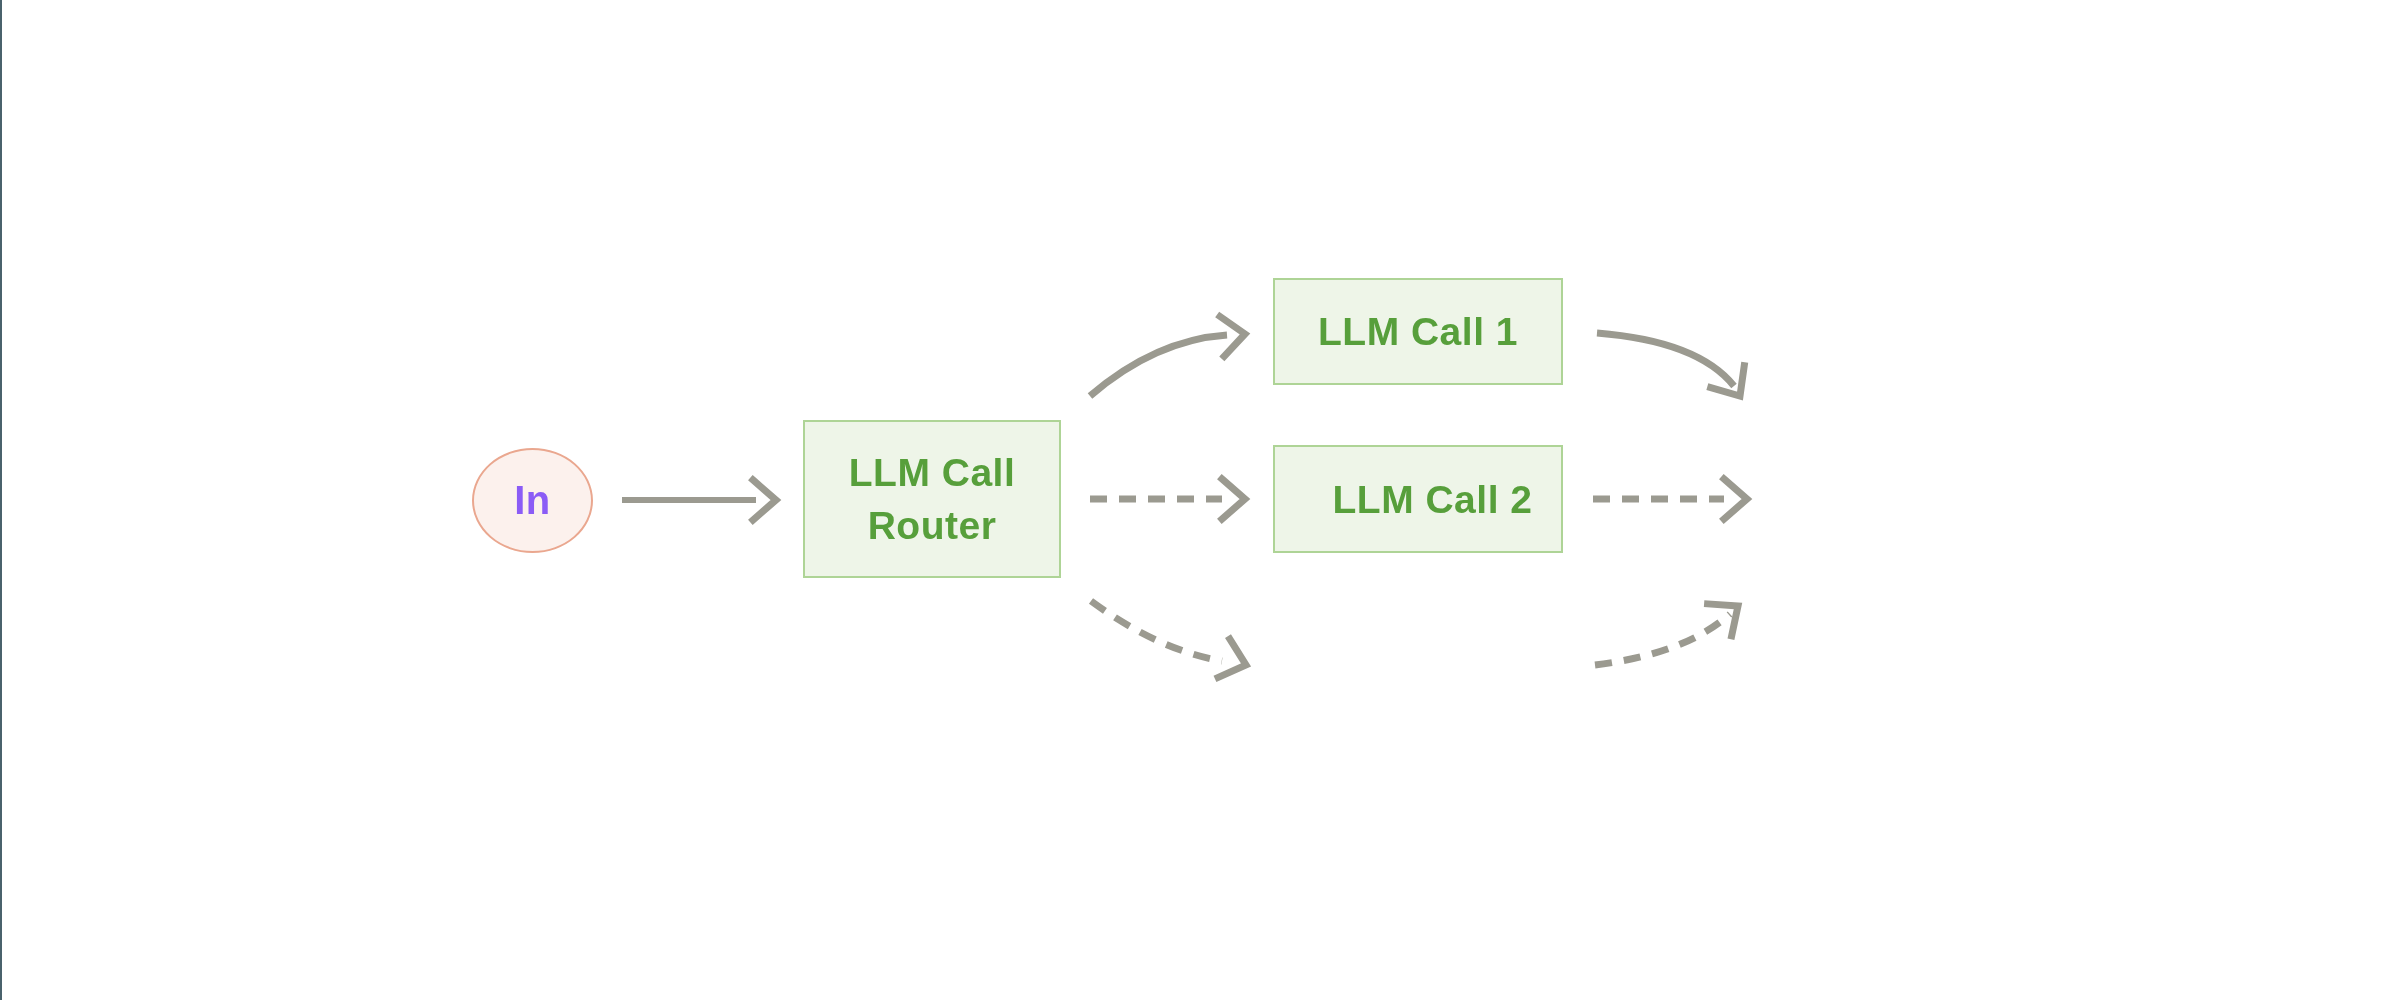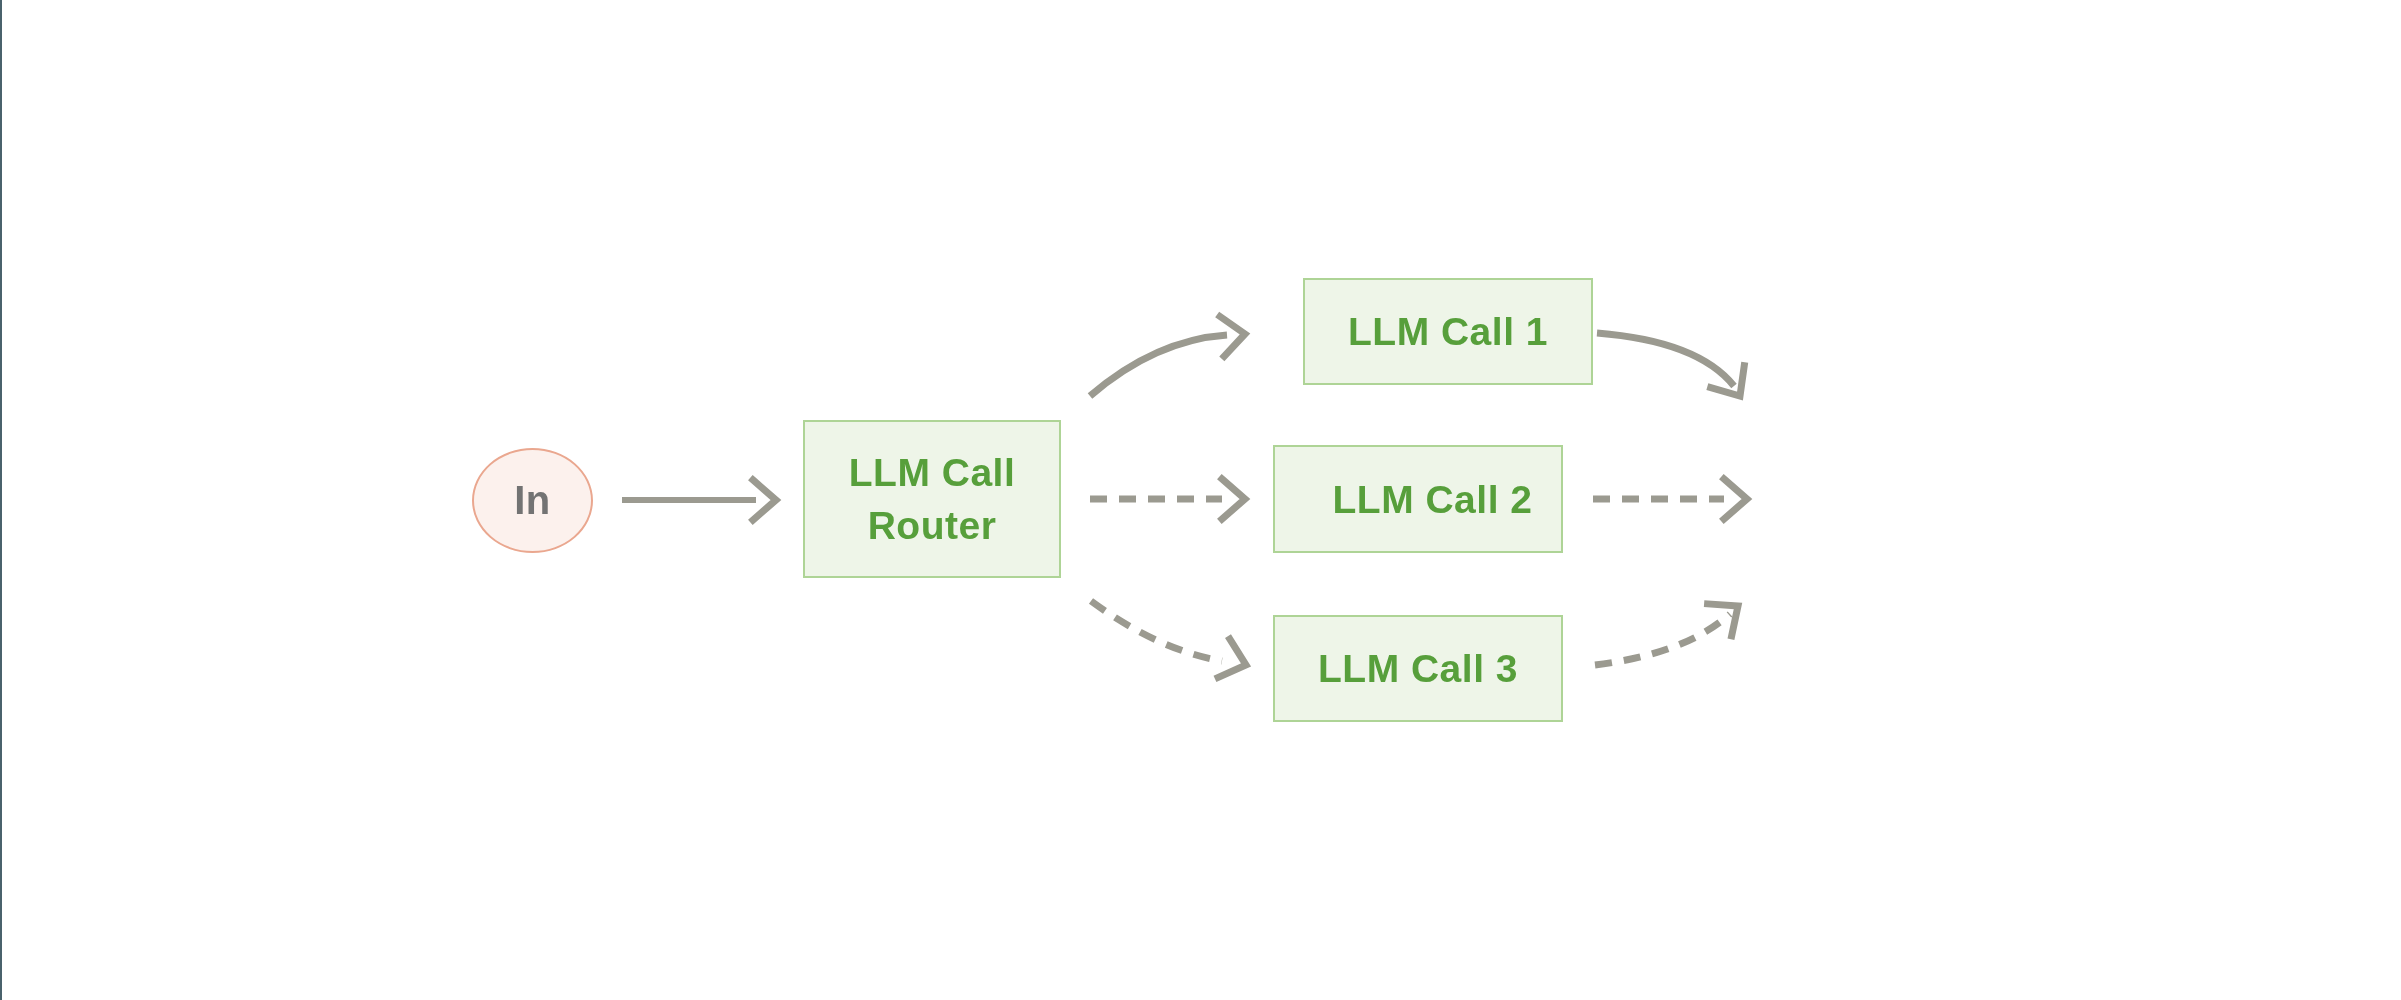--- a/index.html
+++ b/index.html
@@ -28,34 +28,34 @@
     display: flex;
     align-items: center;
     justify-content: center;
     text-align: center;
     letter-spacing: 0.5px;
     font-weight: 700;
   }
   .terminal {
     background: #fcf1ed;
     border: 2px solid #eaa78f;
-    color: #737373;
+    color: #8b5cf6;
     font-size: 40px;
   }
   .node-in { left: 472px; top: 448px; width: 121px; height: 105px; border-radius: 50%; }
   .node-out { left: 1775px; top: 445px; width: 157px; height: 105px; border-radius: 53px; }
   .process {
     background: #eef5e8;
     border: 2px solid #aed496;
     color: #579f3b;
     font-size: 39px;
     line-height: 53px;
   }
   .node-router { left: 803px; top: 420px; width: 258px; height: 158px; padding: 0 33px; }
-  .node-call1 { left: 1303px; top: 278px; width: 290px; height: 107px; }
+  .node-call1 { left: 1273px; top: 278px; width: 290px; height: 107px; }
   .node-call2 { left: 1273px; top: 445px; width: 290px; height: 108px; padding-left: 29px; }
   .node-call3 { left: 1273px; top: 615px; width: 290px; height: 107px; }
   .node .label { display: block; width: 100%; }
 </style>
 </head>
 <body>
 
 <div class="stage">
 
   <div class="page-edge"></div>
@@ -121,18 +121,15 @@
   </div>
 
   <div class="node process node-call1">
     <span class="label">LLM Call 1</span>
   </div>
 
   <div class="node process node-call2">
     <span class="label">LLM Call 2</span>
   </div>
 
-  <div class="node process node-call3">
-    <span class="label">LLM Call 3</span>
-  </div>
 
 
 </div>
 
 </body></html>

